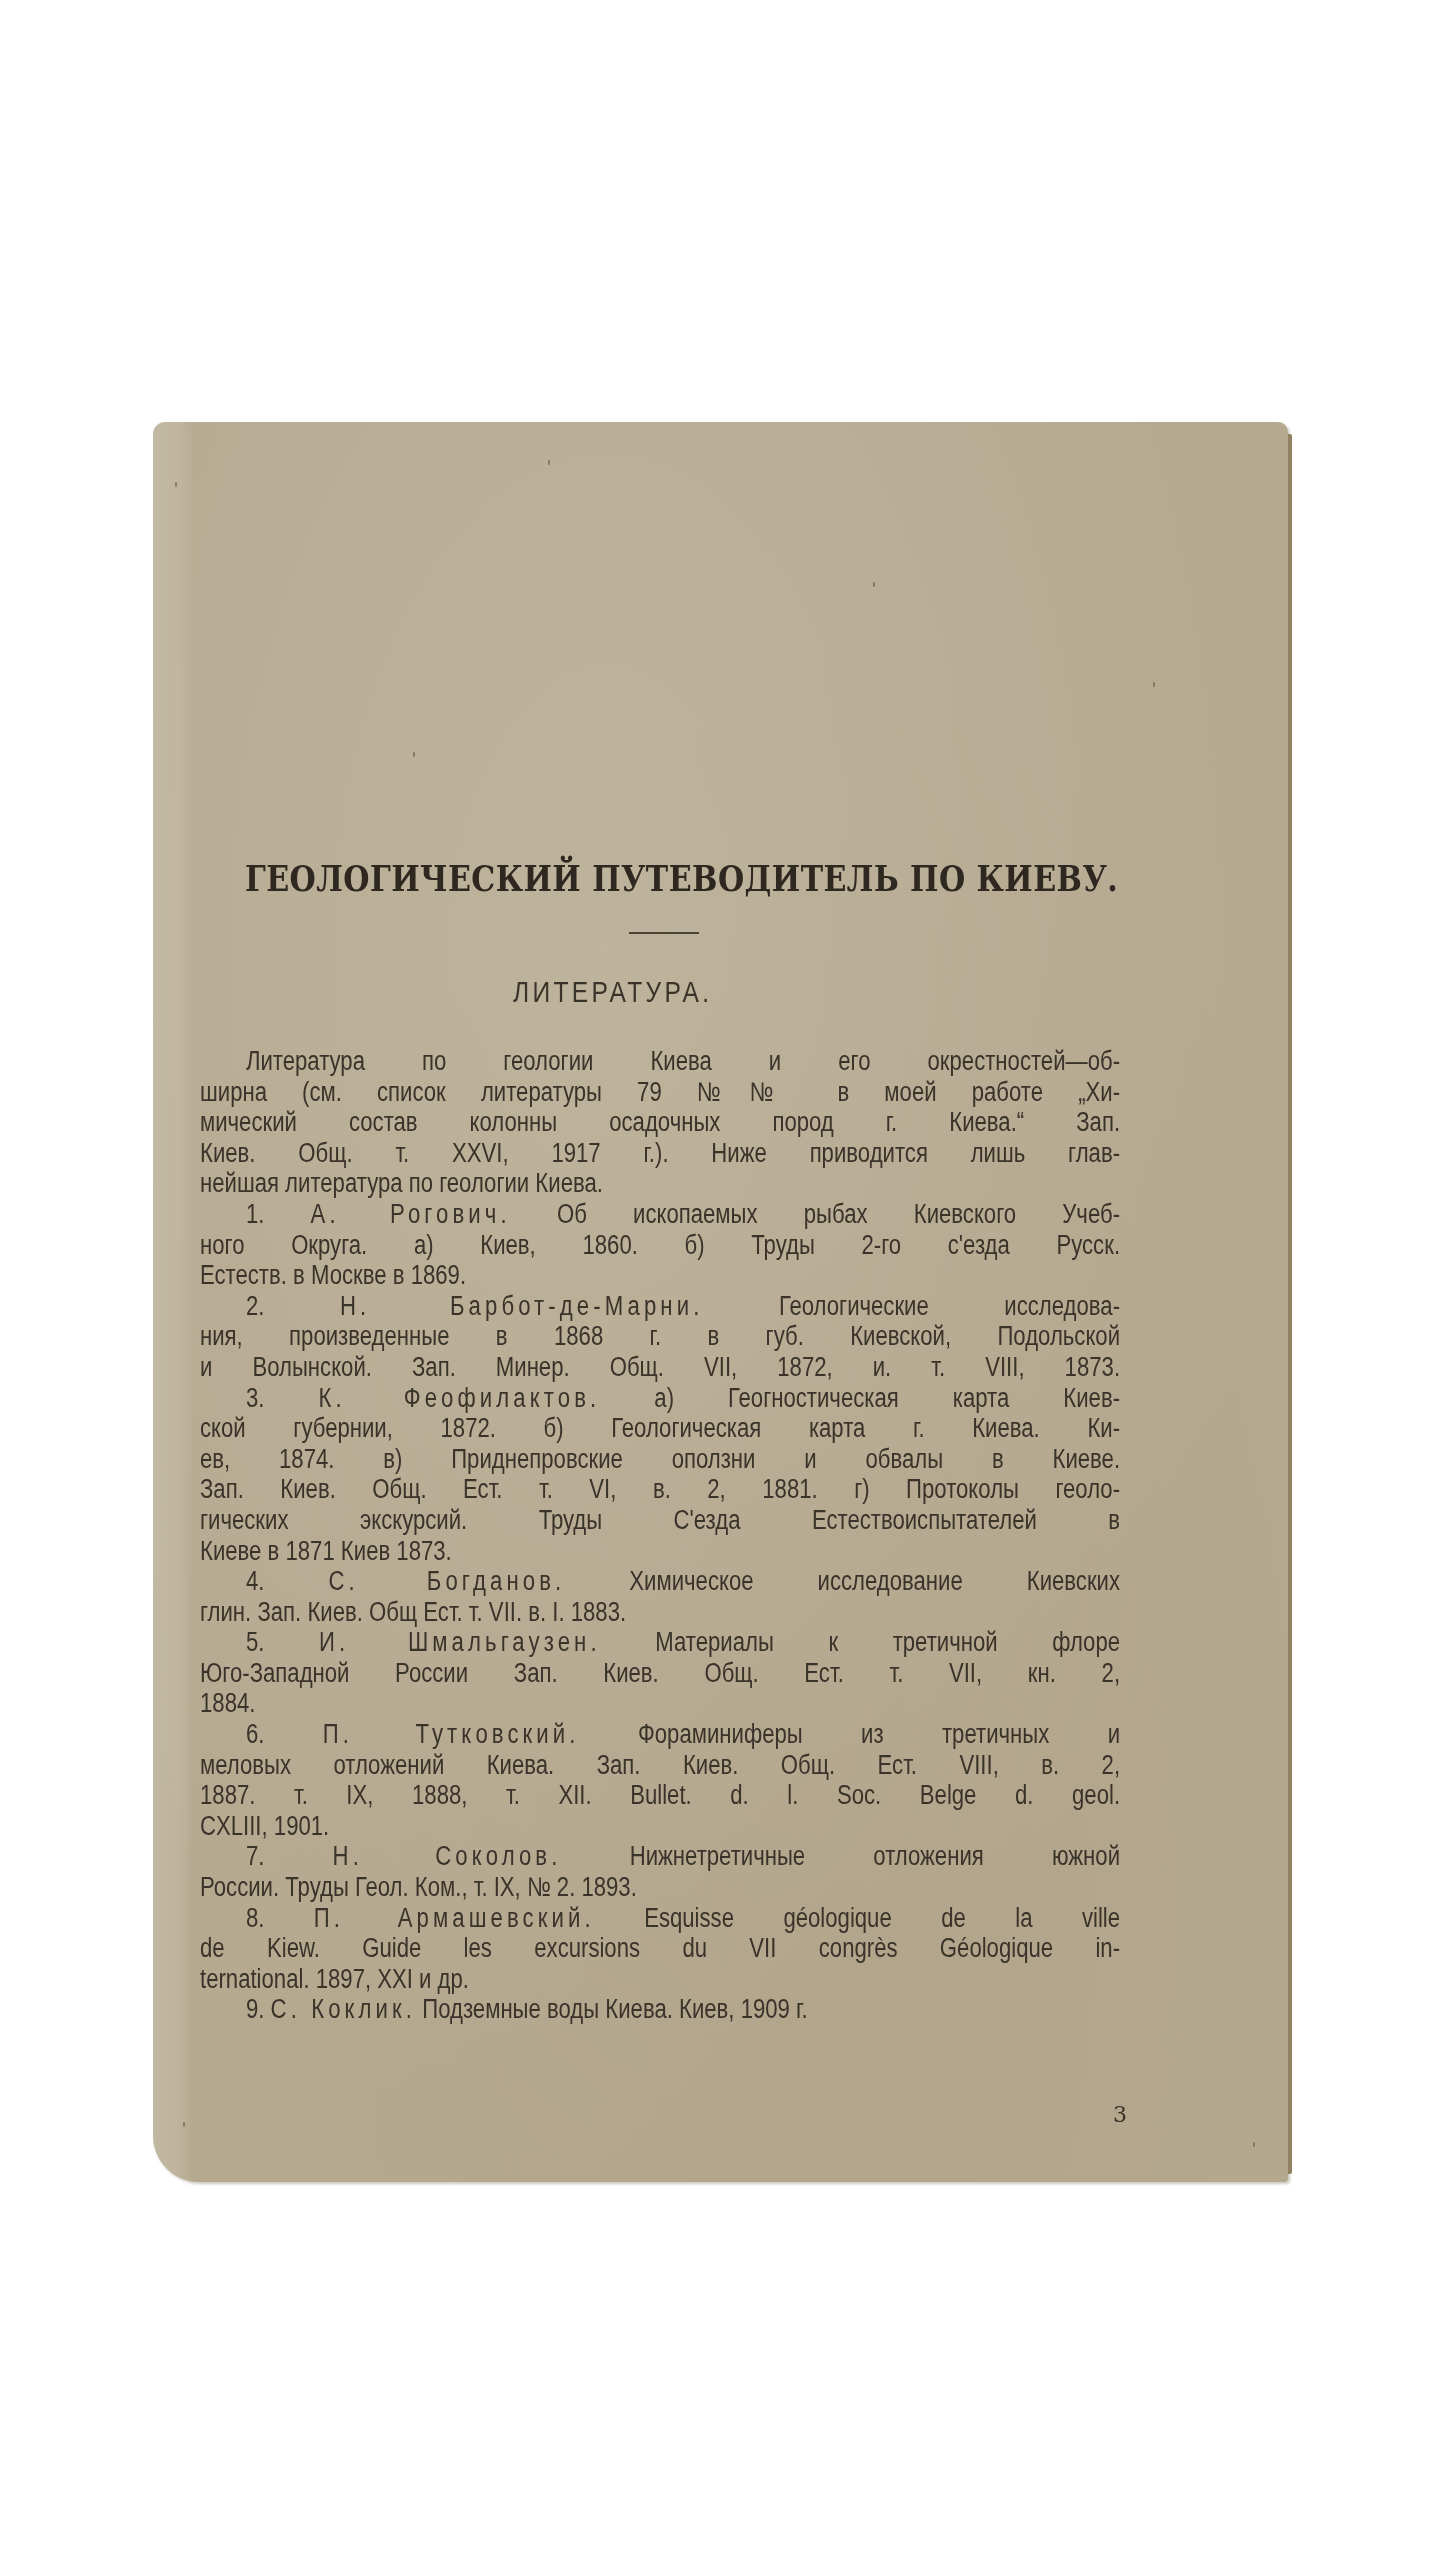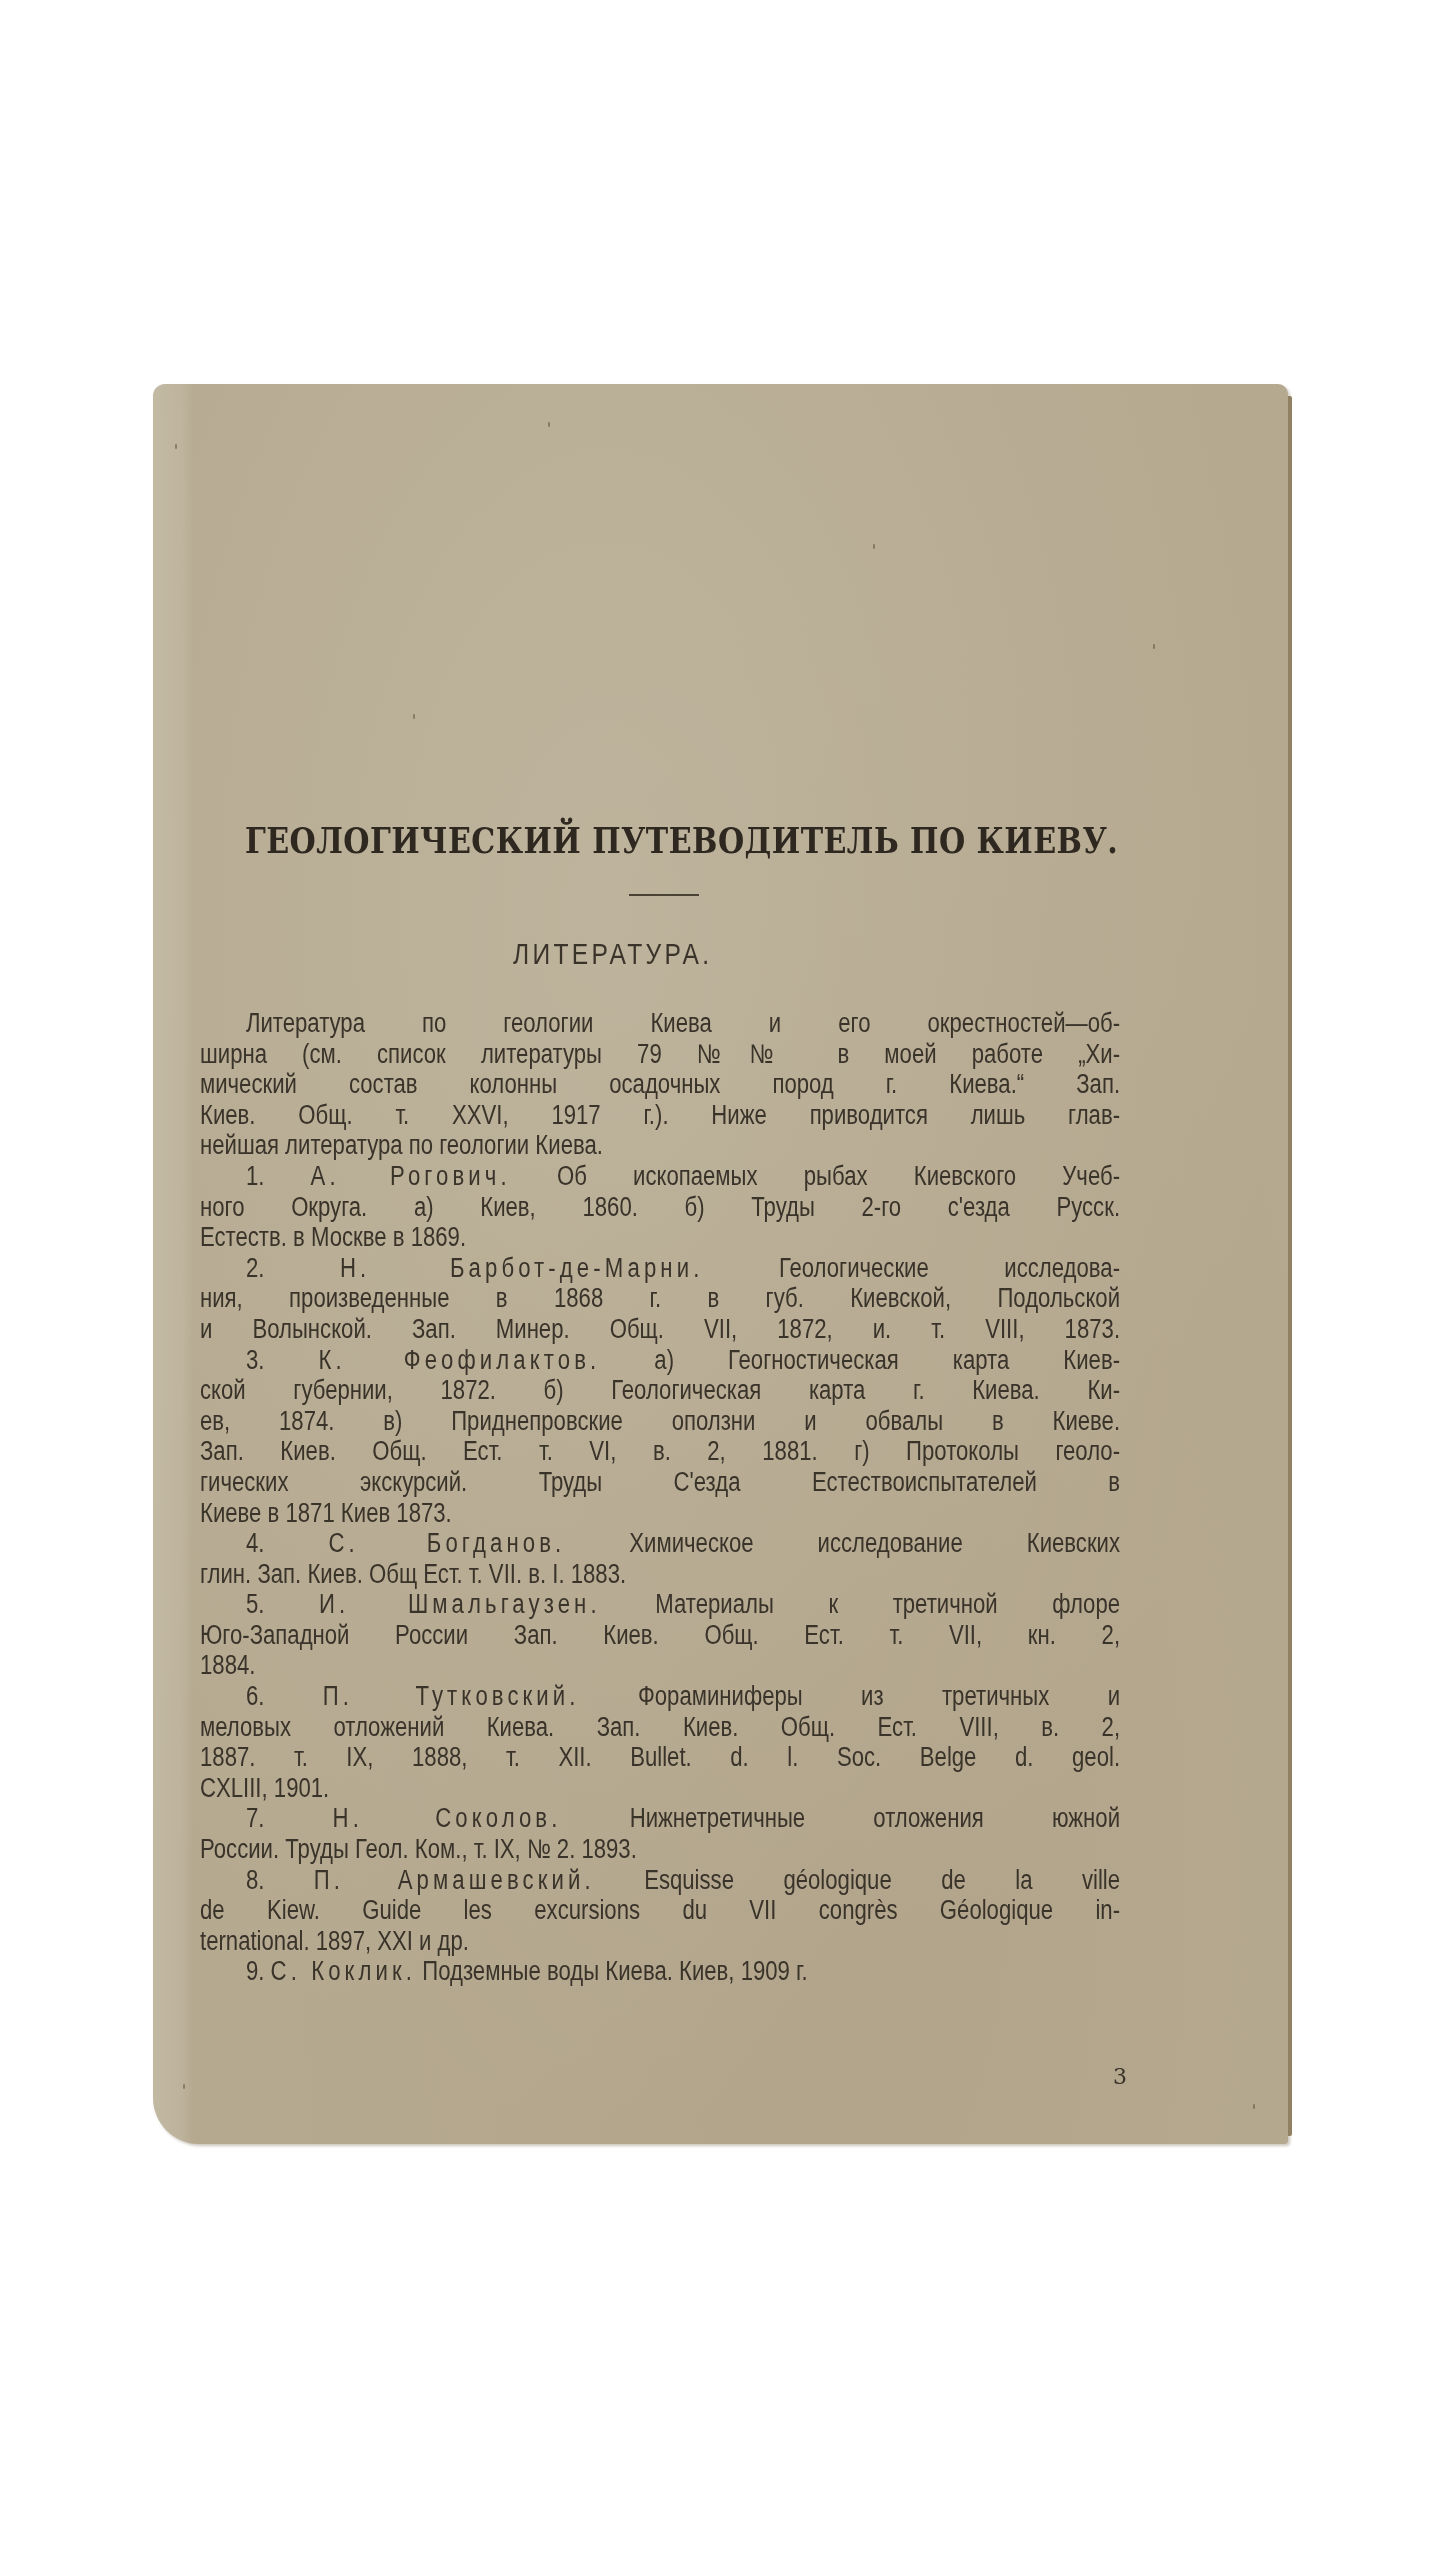--- a/index.html
+++ b/index.html
@@ -9,21 +9,21 @@
     }
     body {
       width: 1440px;
       height: 2560px;
       position: relative;
       overflow: hidden;
     }
     .page {
       position: absolute;
       left: 153px;
-      top: 384px;
+      top: 422px;
       width: 1135px;
       height: 1760px;
       background: #b5a990;
       background-image:
         linear-gradient(90deg, rgba(205,198,178,0.55) 0px, rgba(205,198,178,0.35) 28px, rgba(190,180,158,0.0) 40px, rgba(0,0,0,0) 100%),
         radial-gradient(ellipse at 40% 30%, rgba(196,186,164,0.6) 0%, rgba(181,169,144,0) 70%),
         radial-gradient(ellipse at 60% 85%, rgba(170,155,128,0.35) 0%, rgba(181,169,144,0) 60%);
       border-radius: 12px 10px 4px 46px;
       box-shadow: 2px 2px 3px rgba(110,95,70,0.35);
     }

